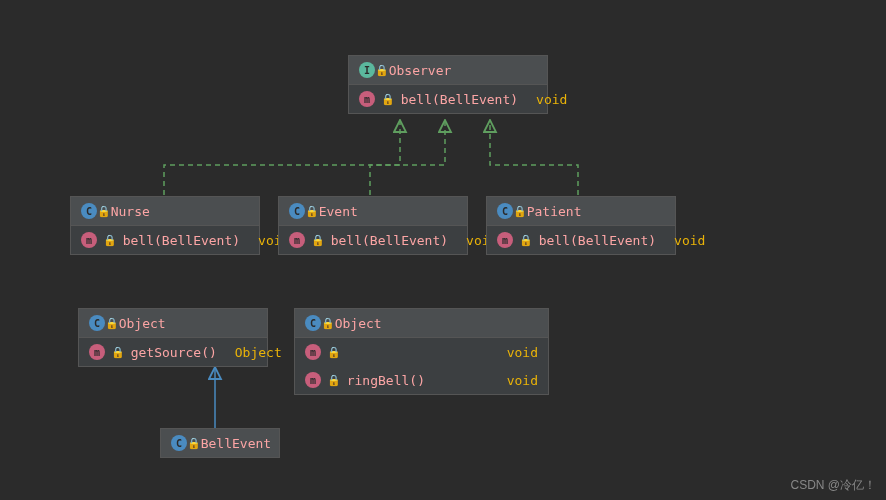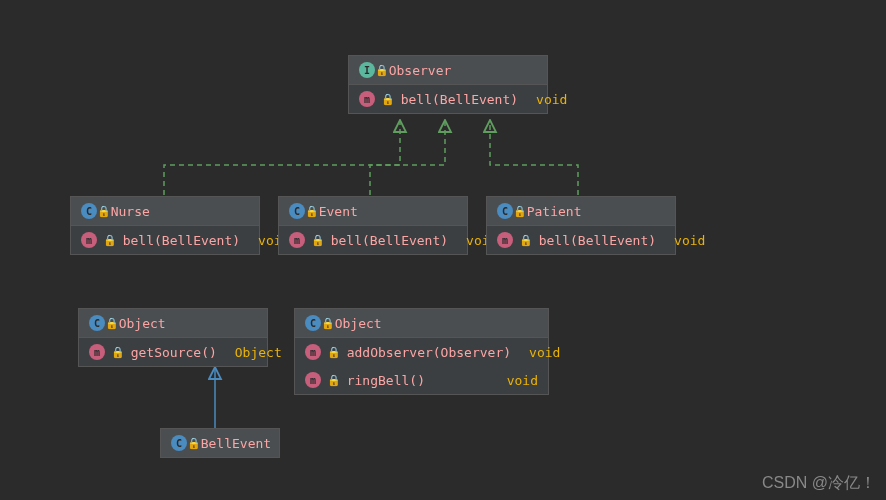--- a/index.html
+++ b/index.html
@@ -9,21 +9,21 @@
 .class-body{padding:0}
 .member-row{display:flex;align-items:center;padding:6px 10px;gap:6px}
 .icon-circle{width:16px;height:16px;border-radius:50%;display:inline-flex;align-items:center;justify-content:center;font-size:10px;font-weight:bold;color:#2b2b2b;flex-shrink:0}
 .icon-i{background:#5bb89e}
 .icon-c{background:#4a8bc0}
 .icon-m{background:#c75e7b}
 .icon-lock{color:#8a8a8a;font-size:11px;flex-shrink:0}
 .name{color:#fca5a5}
 .ret{color:#eab308;margin-left:auto;padding-left:12px}
 svg.arrows{position:absolute;top:0;left:0;width:886px;height:500px;pointer-events:none}
-.watermark{position:absolute;bottom:6px;right:10px;color:#888;font-size:16px;font-family:Arial,sans-serif}
+.watermark{position:absolute;bottom:6px;right:10px;color:#888;font-size:12px;font-family:Arial,sans-serif}
 </style>
 </head>
 <body>
 
 <svg class="arrows">
   <defs>
     <marker id="tri-green" markerWidth="10" markerHeight="10" refX="9" refY="5" orient="auto">
       <path d="M1,1 L9,5 L1,9 Z" fill="none" stroke="#5f9e5f" stroke-width="1.2"></path>
     </marker>
     <marker id="tri-blue" markerWidth="10" markerHeight="10" refX="9" refY="5" orient="auto">
@@ -119,21 +119,20 @@
 <div class="class-box" style="left:294px;top:308px;width:255px">
   <div class="class-header">
     <span class="icon-circle icon-c">C</span>
     <span class="icon-lock">🔒</span>
     <span class="name">Object</span>
   </div>
   <div class="class-body">
     <div class="member-row">
       <span class="icon-circle icon-m">m</span>
       <span class="icon-lock">🔒</span>
-      <span class="name">addObserver(Observer)</span>
       <span class="ret">void</span>
     </div>
     <div class="member-row">
       <span class="icon-circle icon-m">m</span>
       <span class="icon-lock">🔒</span>
       <span class="name">ringBell()</span>
       <span class="ret">void</span>
     </div>
   </div>
 </div>

